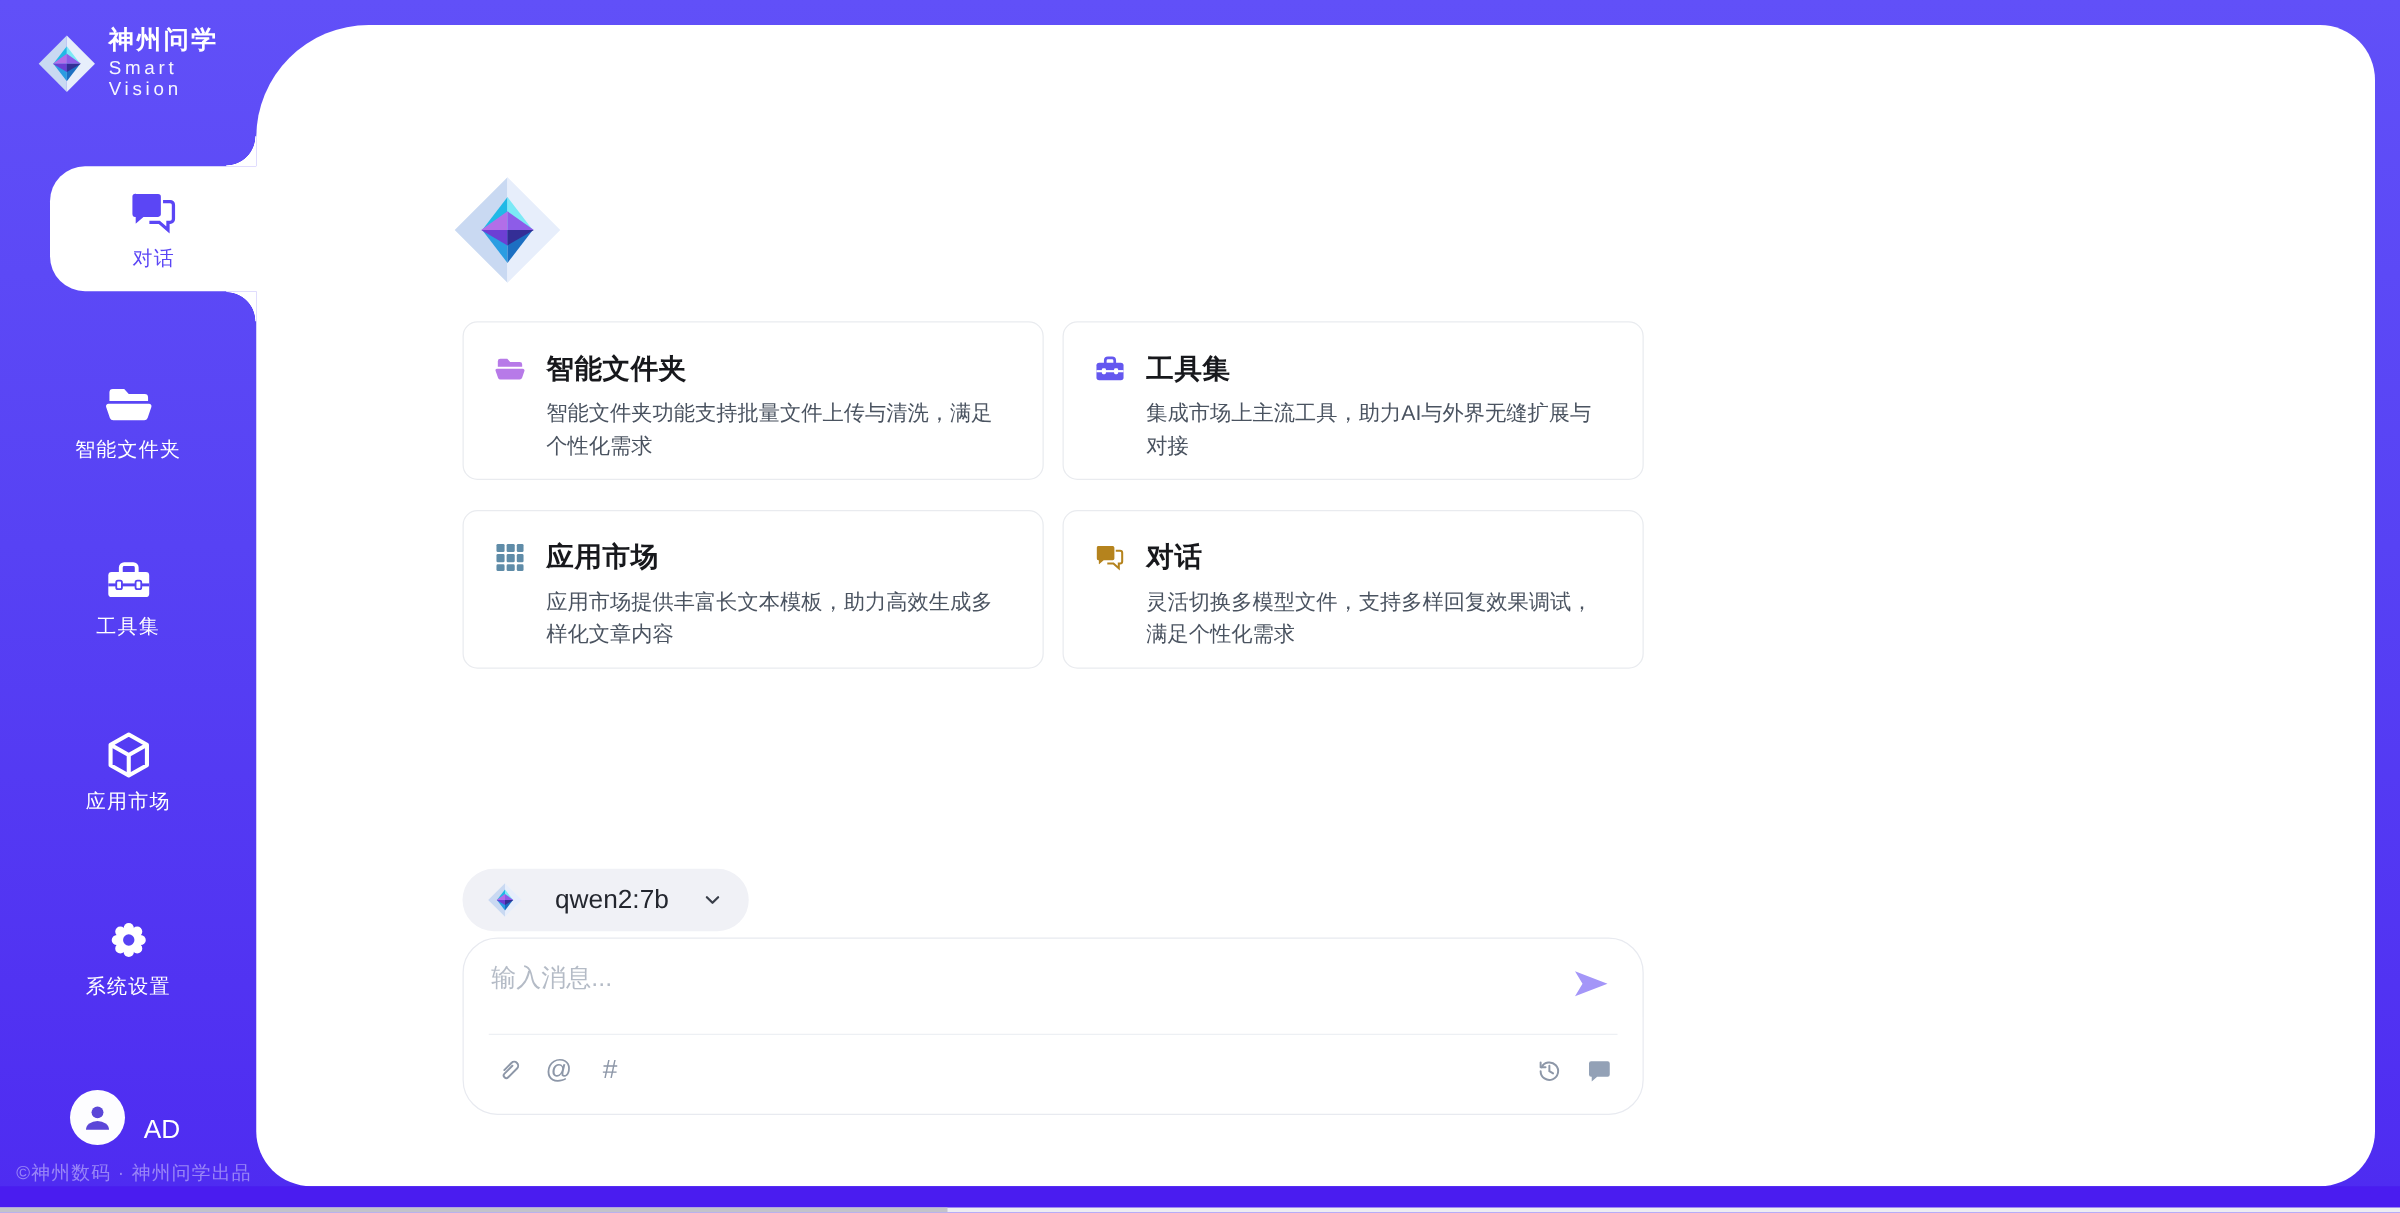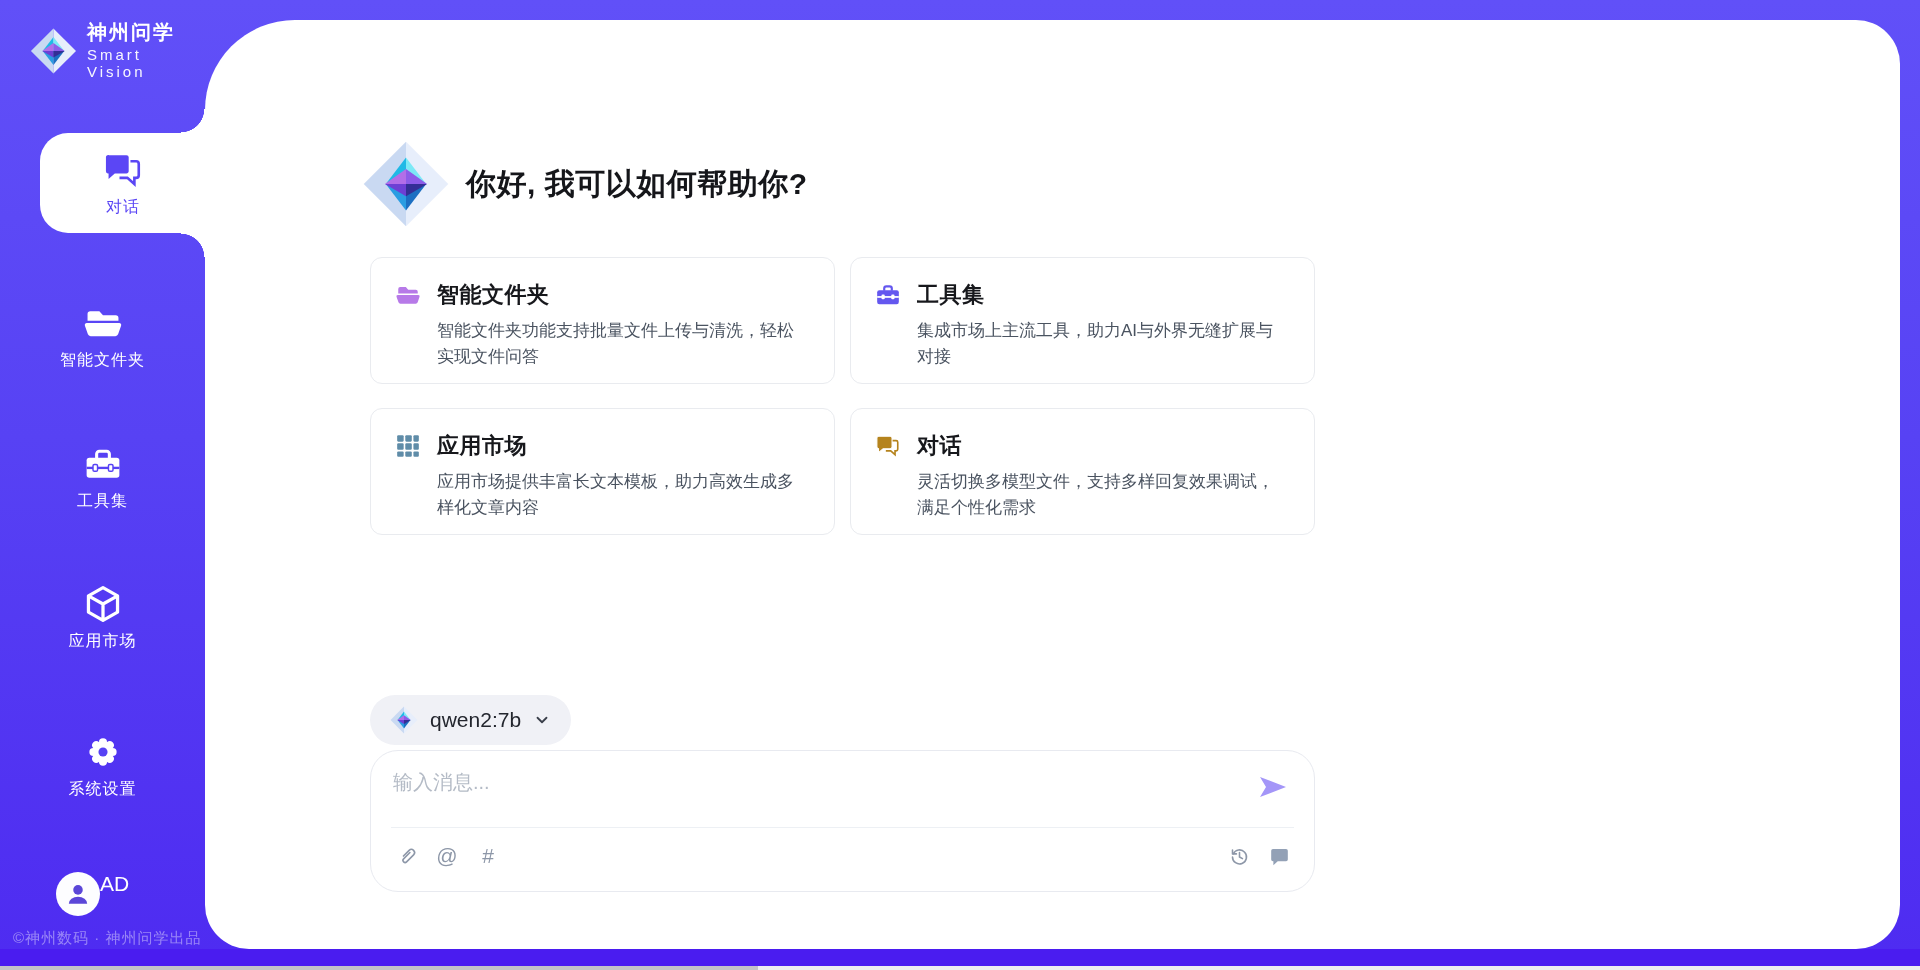--- a/index.html
+++ b/index.html
@@ -41,21 +41,21 @@
     position:absolute;left:40px;top:133px;width:166px;height:100px;background:#fff;
     border-radius:28px 0 0 28px;display:flex;flex-direction:column;align-items:center;
     justify-content:center;gap:6px;color:var(--accent-purple);cursor:pointer;
   }
   .tab-active svg{width:42px;height:42px;}
   .tab-active .nav-label{color:var(--accent-purple);font-weight:500;}
   .fillet-top{position:absolute;left:181px;top:109px;width:24px;height:24px;
     background:radial-gradient(circle 24px at 0 0,rgba(0,0,0,0) 23px,#fff 23.5px);}
   .fillet-bottom{position:absolute;left:181px;top:233px;width:24px;height:24px;
     background:radial-gradient(circle 24px at 0 100%,rgba(0,0,0,0) 23px,#fff 23.5px);}
-  .user-chip{position:absolute;left:56px;top:872px;display:flex;align-items:flex-start;cursor:pointer;}
+  .user-chip{position:absolute;left:56px;top:872px;display:flex;align-items:flex-end;gap:15px;cursor:pointer;}
   .avatar{width:44px;height:44px;border-radius:50%;background:#fdfdff;display:flex;align-items:center;justify-content:center;}
   .avatar svg{width:26px;height:26px;}
   .user-name{font-size:21px;color:#fff;}
   .copyright{position:absolute;left:13px;top:929px;font-size:15px;color:rgba(255,255,255,.42);letter-spacing:1px;white-space:nowrap;}
   
   .content{position:absolute;left:370px;top:0;width:945px;height:100%;}
   .greeting{position:absolute;left:-8px;top:140px;display:flex;align-items:center;}
   .greeting .diamond{width:88px;height:88px;}
   .greeting-text{font-size:30px;font-weight:bold;color:#15161a;margin-left:16px;letter-spacing:.5px;}
   .cards{position:absolute;left:0;top:257px;width:945px;}
@@ -64,21 +64,21 @@
     border-radius:12px;padding:22px 24px 0 24px;cursor:pointer;
   }
   .card-head{display:flex;align-items:center;gap:16px;}
   .card-head svg{width:26px;height:26px;flex:0 0 auto;}
   .card-title{font-size:22px;font-weight:bold;color:#17181c;letter-spacing:.5px;}
   .card-desc{margin:8px 0 0 42px;width:368px;font-size:17px;line-height:1.5;color:var(--desc-text);}
   .c0{left:0;top:0}.c1{left:480px;top:0}.c2{left:0;top:151px}.c3{left:480px;top:151px}
   
   .model-pill{
     position:absolute;left:0;top:695px;height:50px;border-radius:26px;background:var(--pill-bg);
-    display:inline-flex;align-items:center;gap:12px;padding:0 20px;cursor:pointer;
+    display:inline-flex;align-items:center;gap:26px;padding:0 20px;cursor:pointer;
   }
   .model-pill .diamond{width:28px;height:28px;}
   .model-name{font-size:21px;color:#23262e;}
   .model-pill .chev{width:18px;height:18px;}
   
   .composer{
     position:absolute;left:0;top:750px;width:945px;height:142px;background:#fff;
     border:1.5px solid #e8eaf0;border-radius:28px;
   }
   .composer-input{position:absolute;left:22px;top:18px;right:70px;height:52px;cursor:text;}
@@ -186,34 +186,33 @@
 
   <div class="copyright">©神州数码 · 神州问学出品</div>
 </div>
 
 <div class="content">
 
   <div class="greeting">
     <svg class="diamond" viewBox="0 0 100 100">
         <use href="#diamond-sym"></use>
       </svg>
-    <div class="greeting-text">你好, 我可以如何帮助你?</div>
   </div>
 
   <div class="cards">
 
     <div class="card c0">
       <div class="card-head">
         <svg viewBox="0 0 24 24" fill="var(--folder-icon-color,#b77ae8)">
           <path d="M3,6.5 a1.8,1.8 0 0 1 1.8,-1.8 h5.2 l2.2,2.4 h7 a1.8,1.8 0 0 1 1.8,1.8 v1.6 H3 z"></path>
           <path d="M2.6,12 h18.8 a1.3,1.3 0 0 1 1.25,1.7 l-1.7,5 a1.9,1.9 0 0 1 -1.8,1.3 H5 a1.9,1.9 0 0 1 -1.8,-1.2 l-1.8,-5.1 A1.3,1.3 0 0 1 2.6,12 z"></path>
         </svg>
         <div class="card-title">智能文件夹</div>
       </div>
-      <div class="card-desc">智能文件夹功能支持批量文件上传与清洗，轻松实现文件问答</div>
+      <div class="card-desc">智能文件夹功能支持批量文件上传与清洗，满足个性化需求</div>
     </div>
 
     <div class="card c1">
       <div class="card-head">
         <svg viewBox="0 0 24 24">
           <path d="M8.5,8 V6 a2,2 0 0 1 2,-2 h3 a2,2 0 0 1 2,2 v2" fill="none" stroke="var(--toolbox-icon-color,#6457ef)" stroke-width="2"></path>
           <rect x="2" y="7.5" width="20" height="13" rx="2" fill="var(--toolbox-icon-color,#6457ef)"></rect>
           <rect x="2" y="13" width="20" height="1.6" fill="#fff"></rect>
           <rect x="6" y="11.6" width="3" height="4.4" rx="1" fill="#fff"></rect>
           <rect x="15" y="11.6" width="3" height="4.4" rx="1" fill="#fff"></rect>

